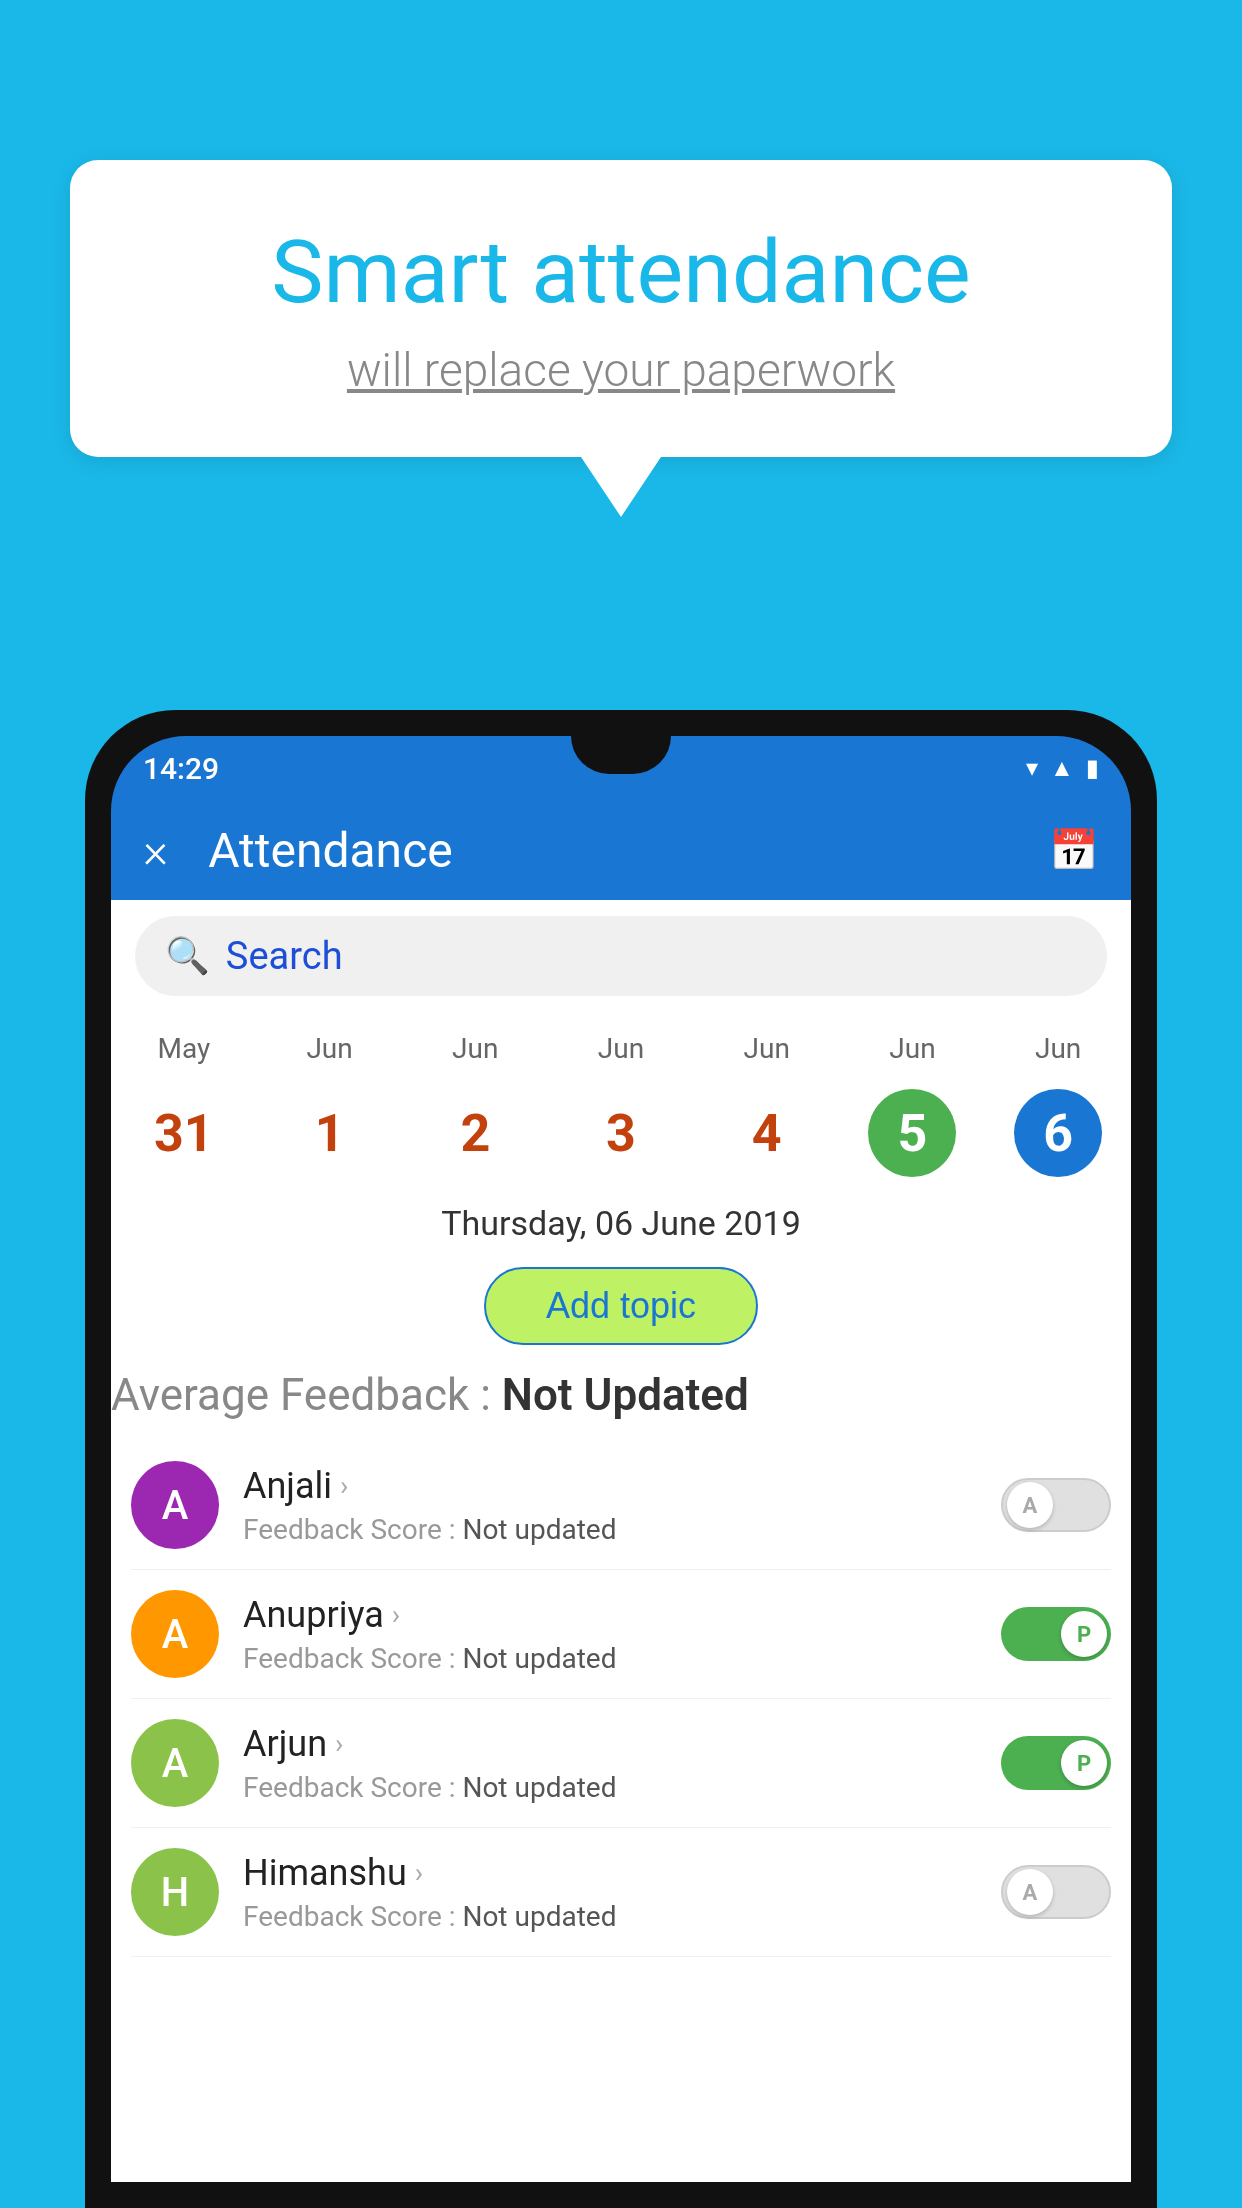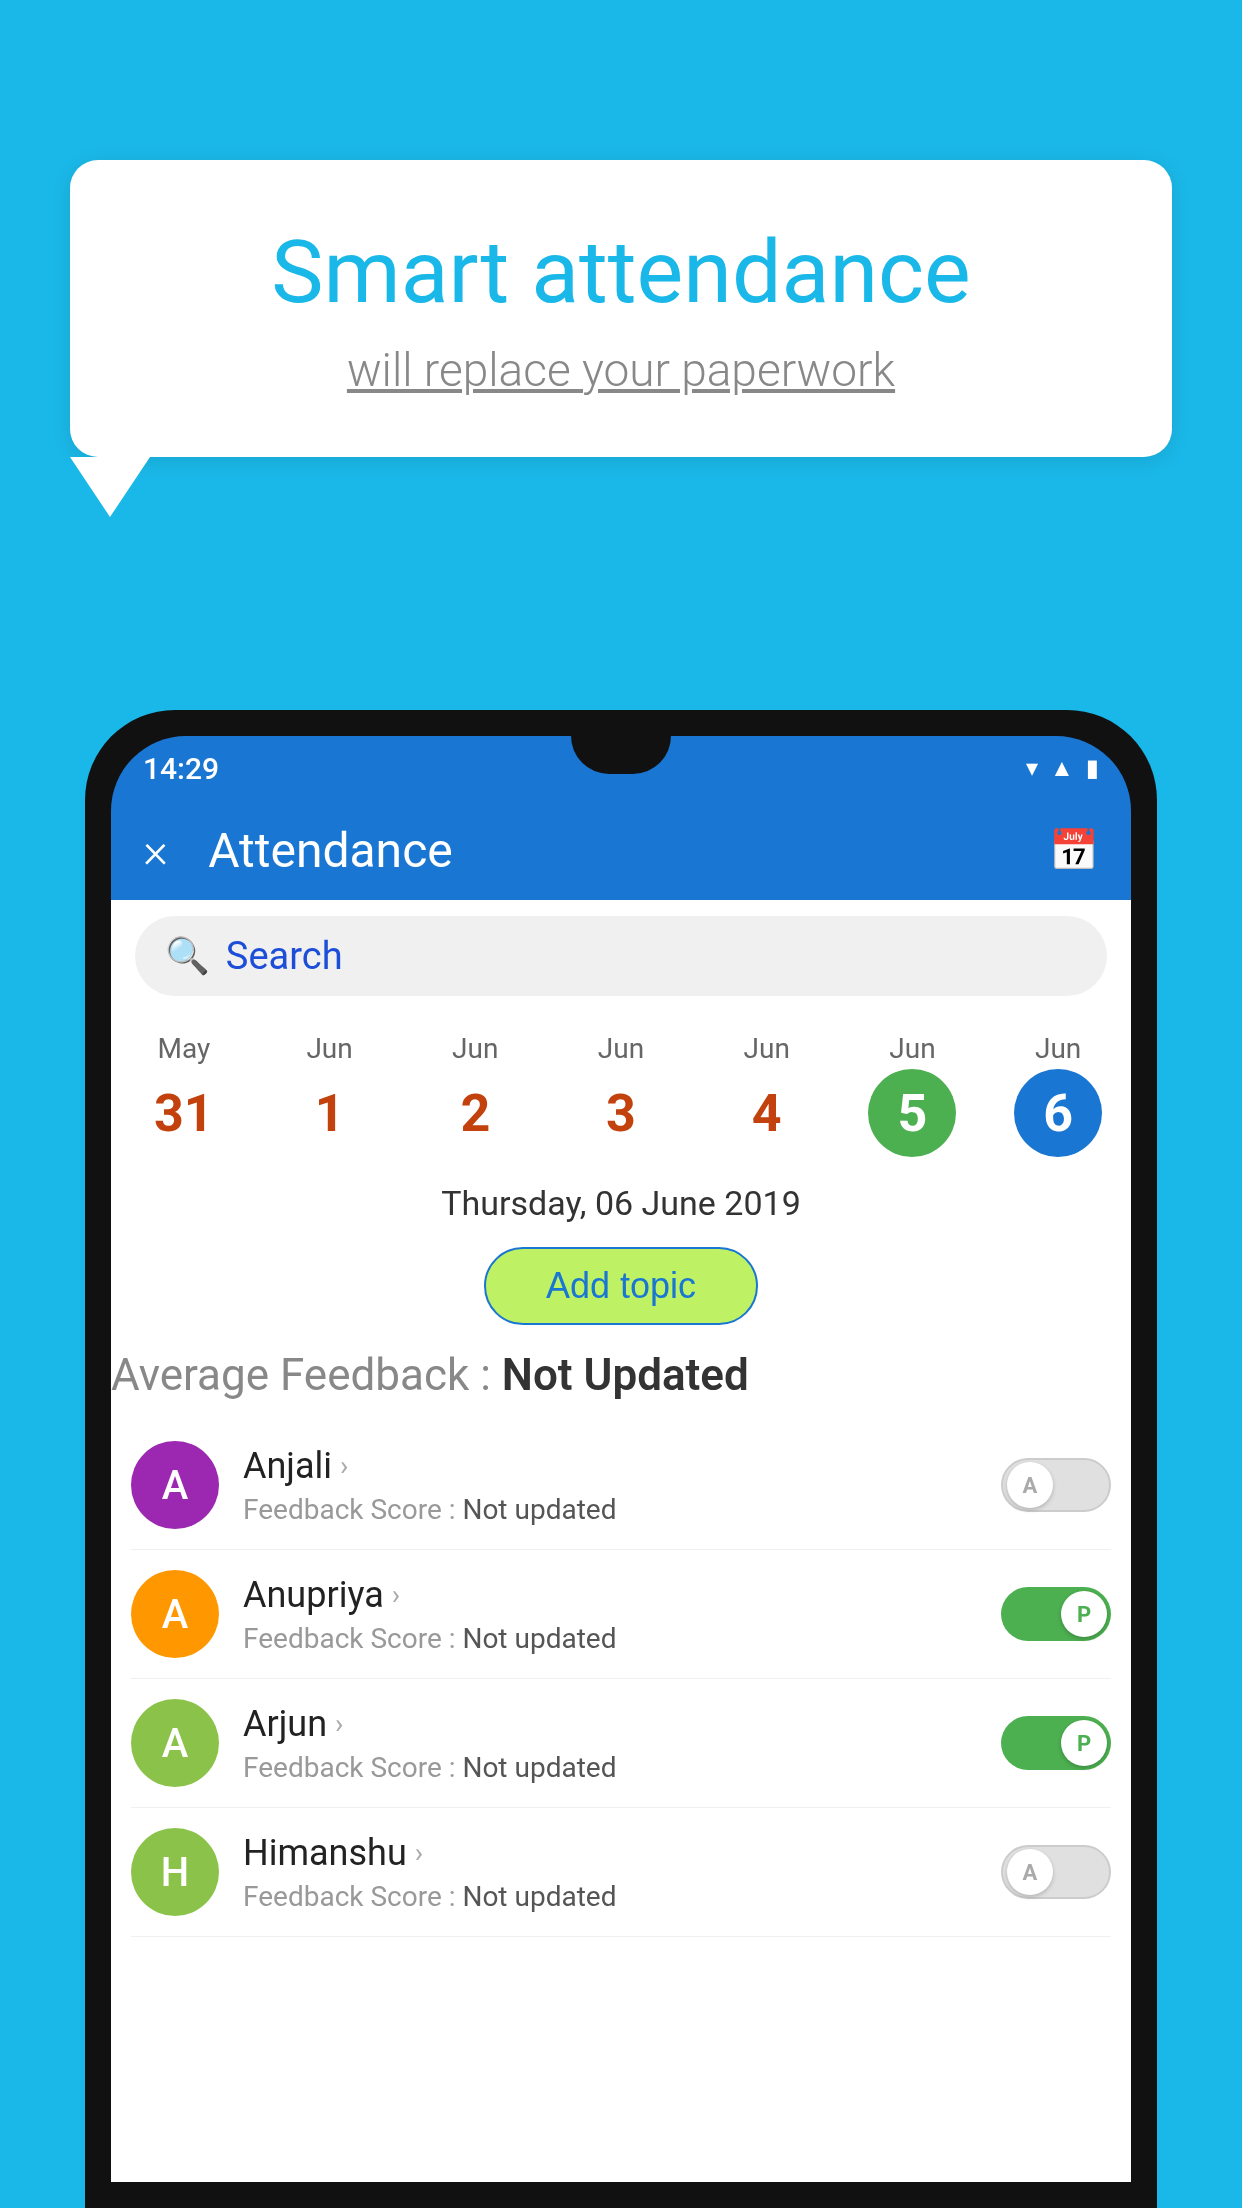--- a/index.html
+++ b/index.html
@@ -14,21 +14,21 @@
     }
 
     
     .speech-bubble-container {
       position: absolute;
       top: 160px;
       left: 70px;
       right: 70px;
       display: flex;
       flex-direction: column;
-      align-items: flex-start;
+      align-items: center;
     }
 
     .speech-bubble {
       background: white;
       border-radius: 28px;
       padding: 60px 80px;
       width: 100%;
       text-align: center;
       box-shadow: 0 4px 20px rgba(0,0,0,0.1);
     }
@@ -185,21 +185,21 @@
       display: flex;
       padding: 20px 0 10px 0;
       overflow: hidden;
     }
 
     .date-item {
       flex: 1;
       display: flex;
       flex-direction: column;
       align-items: center;
-      gap: 4px;
+      gap: 24px;
     }
 
     .date-month {
       font-size: 28px;
       color: #666;
     }
 
     .date-day {
       font-size: 52px;
       font-weight: 700;

